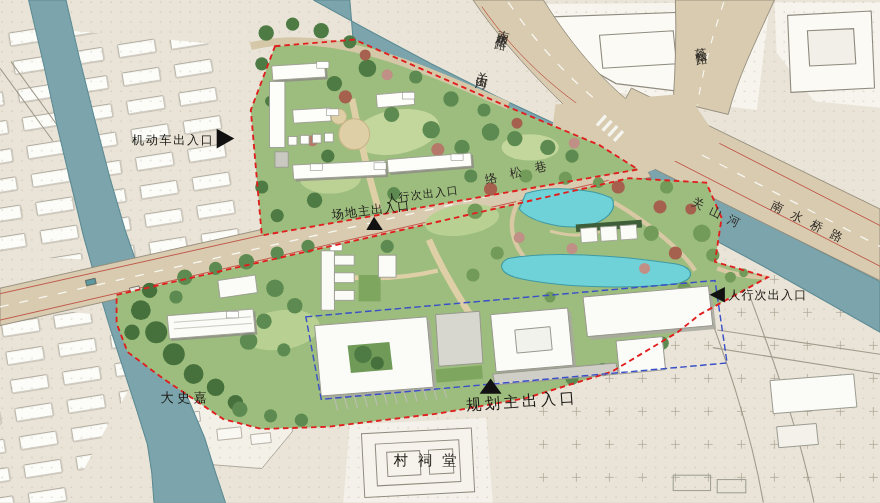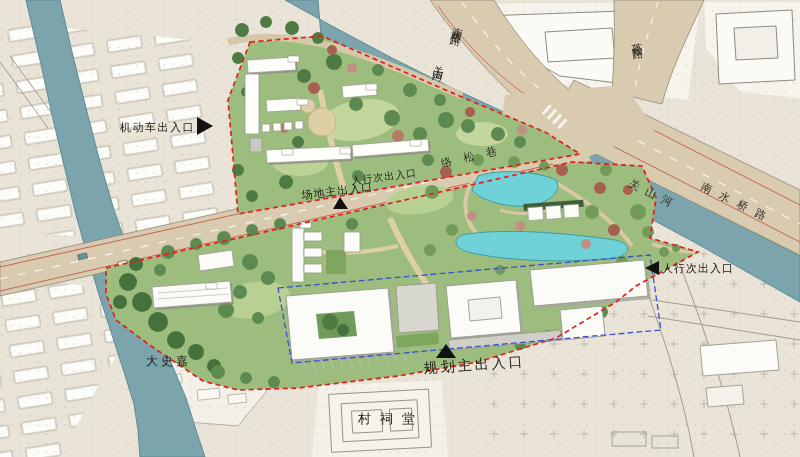--- a/index.html
+++ b/index.html
@@ -1,17 +1,17 @@
 <!DOCTYPE html>
 <html><head>
 <meta charset="utf-8">
 <style>
   html,body{margin:0;padding:0;background:#d9d4c8;}
   .stage{width:800px;height:457px;position:relative;overflow:hidden;
-         font-family:Liberation Mono, monospace;}
+         font-family:Liberation Sans, sans-serif;}
   svg{display:block}
   text{fill:#1c1a16;}
   .roadlbl{fill:#2f2b26;}
   .vert{writing-mode:vertical-rl;text-orientation:upright;}
 </style>
 </head>
 <body>
 
 <div class="stage">
 <svg width="800" height="457" viewBox="0 0 800 457">

